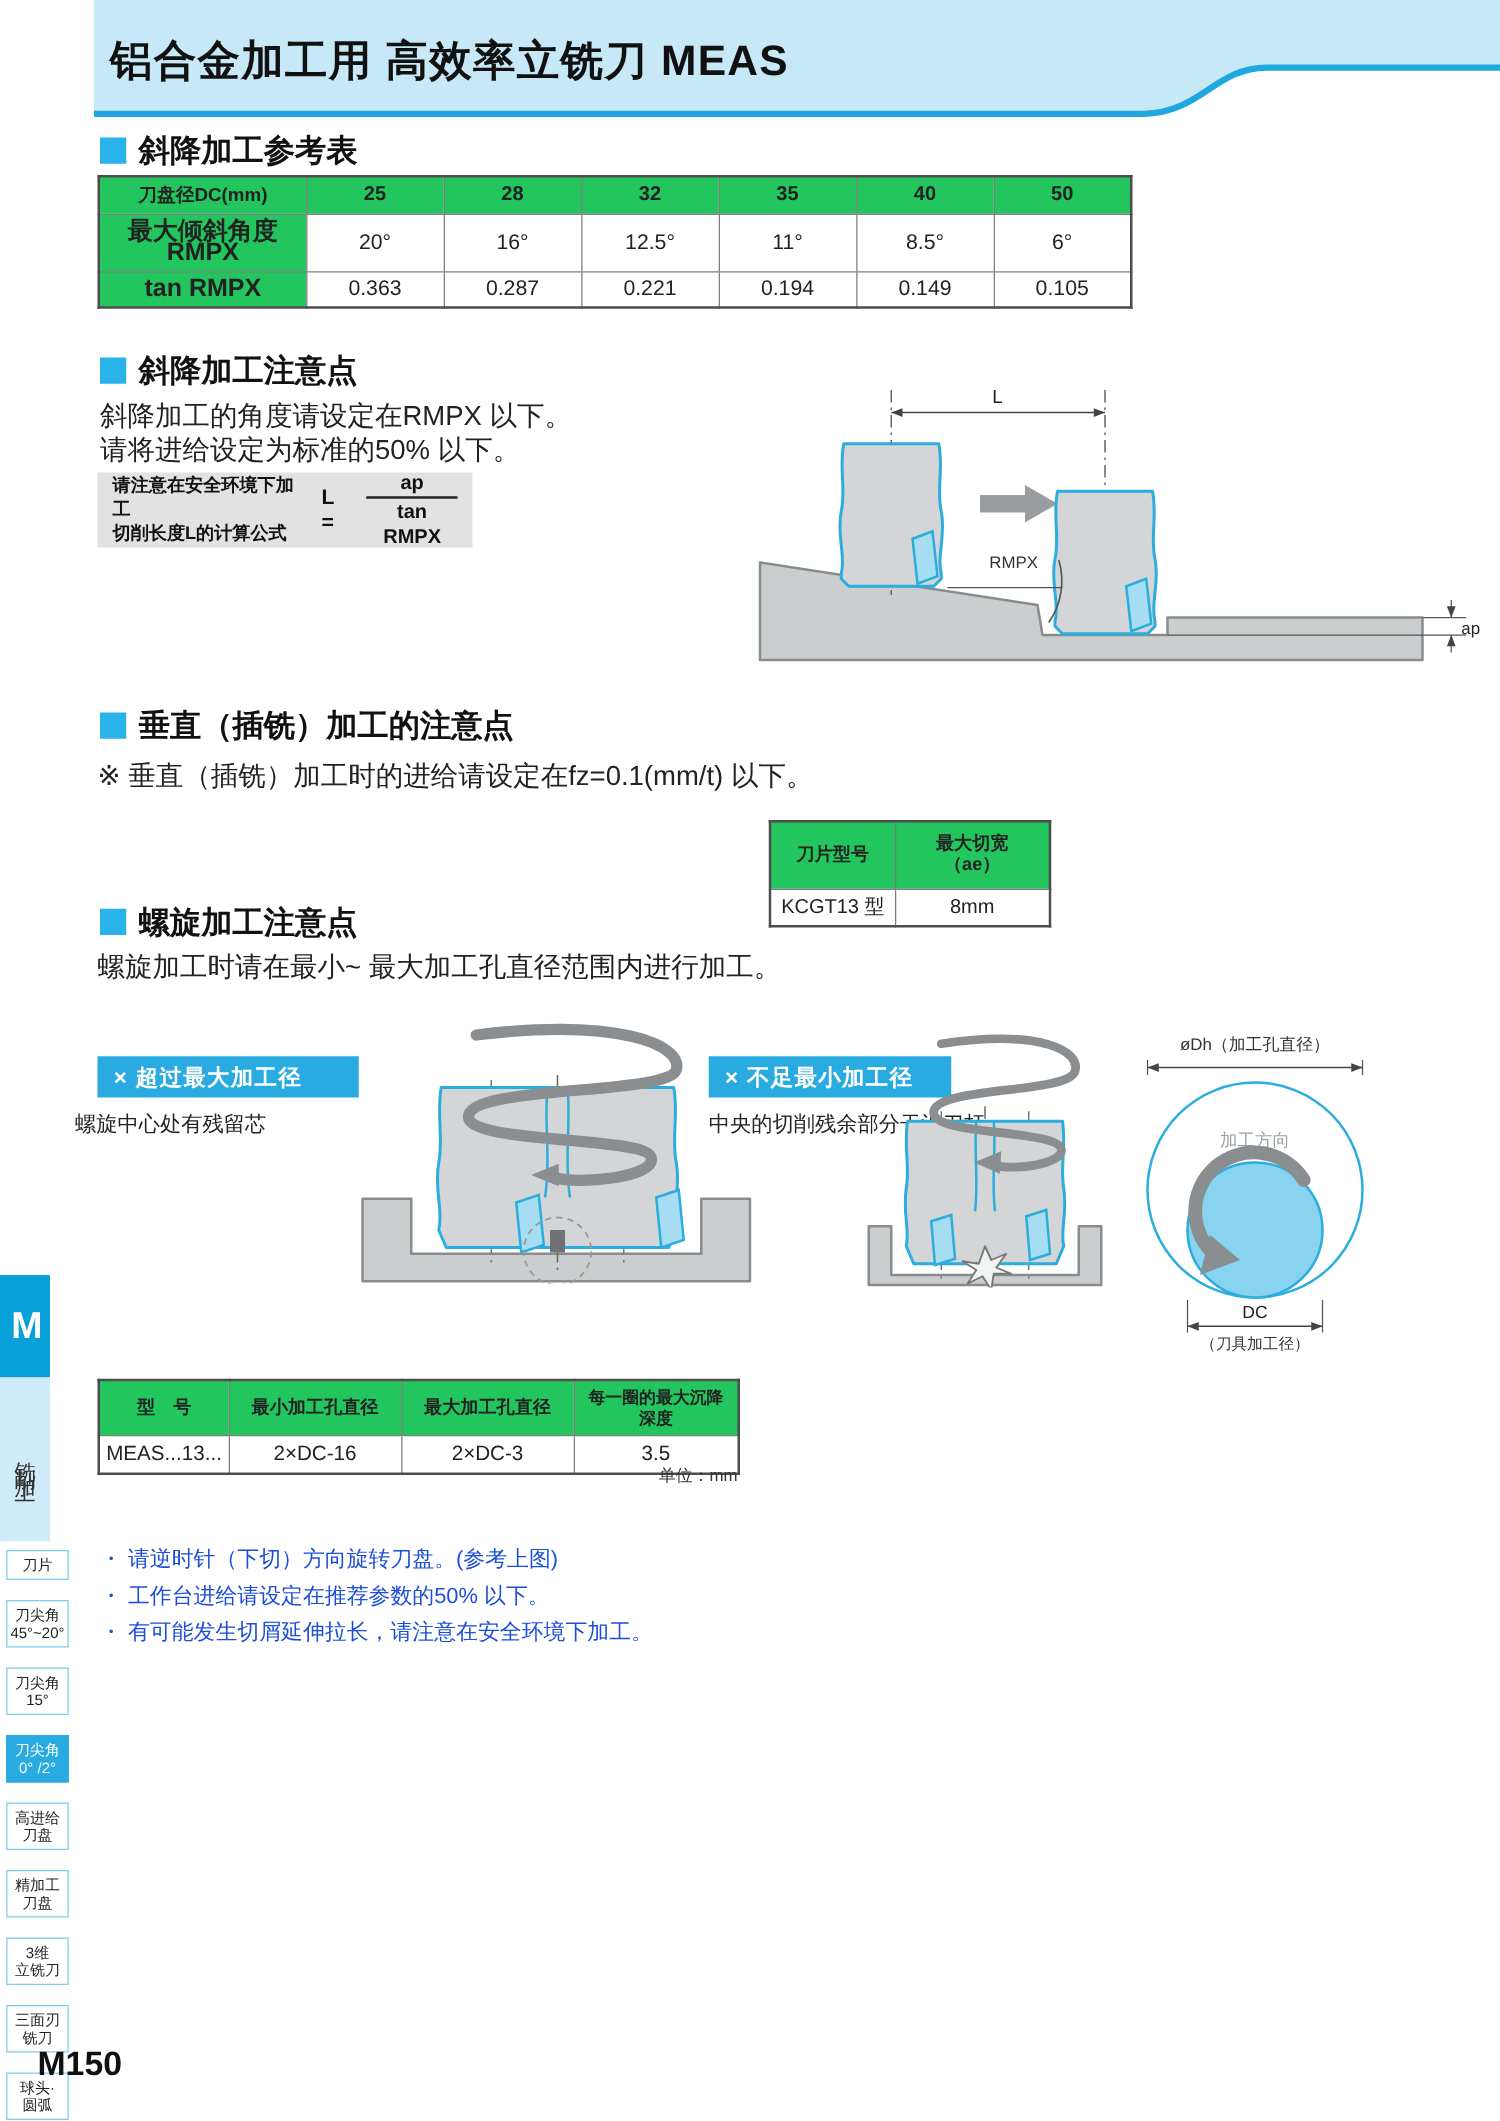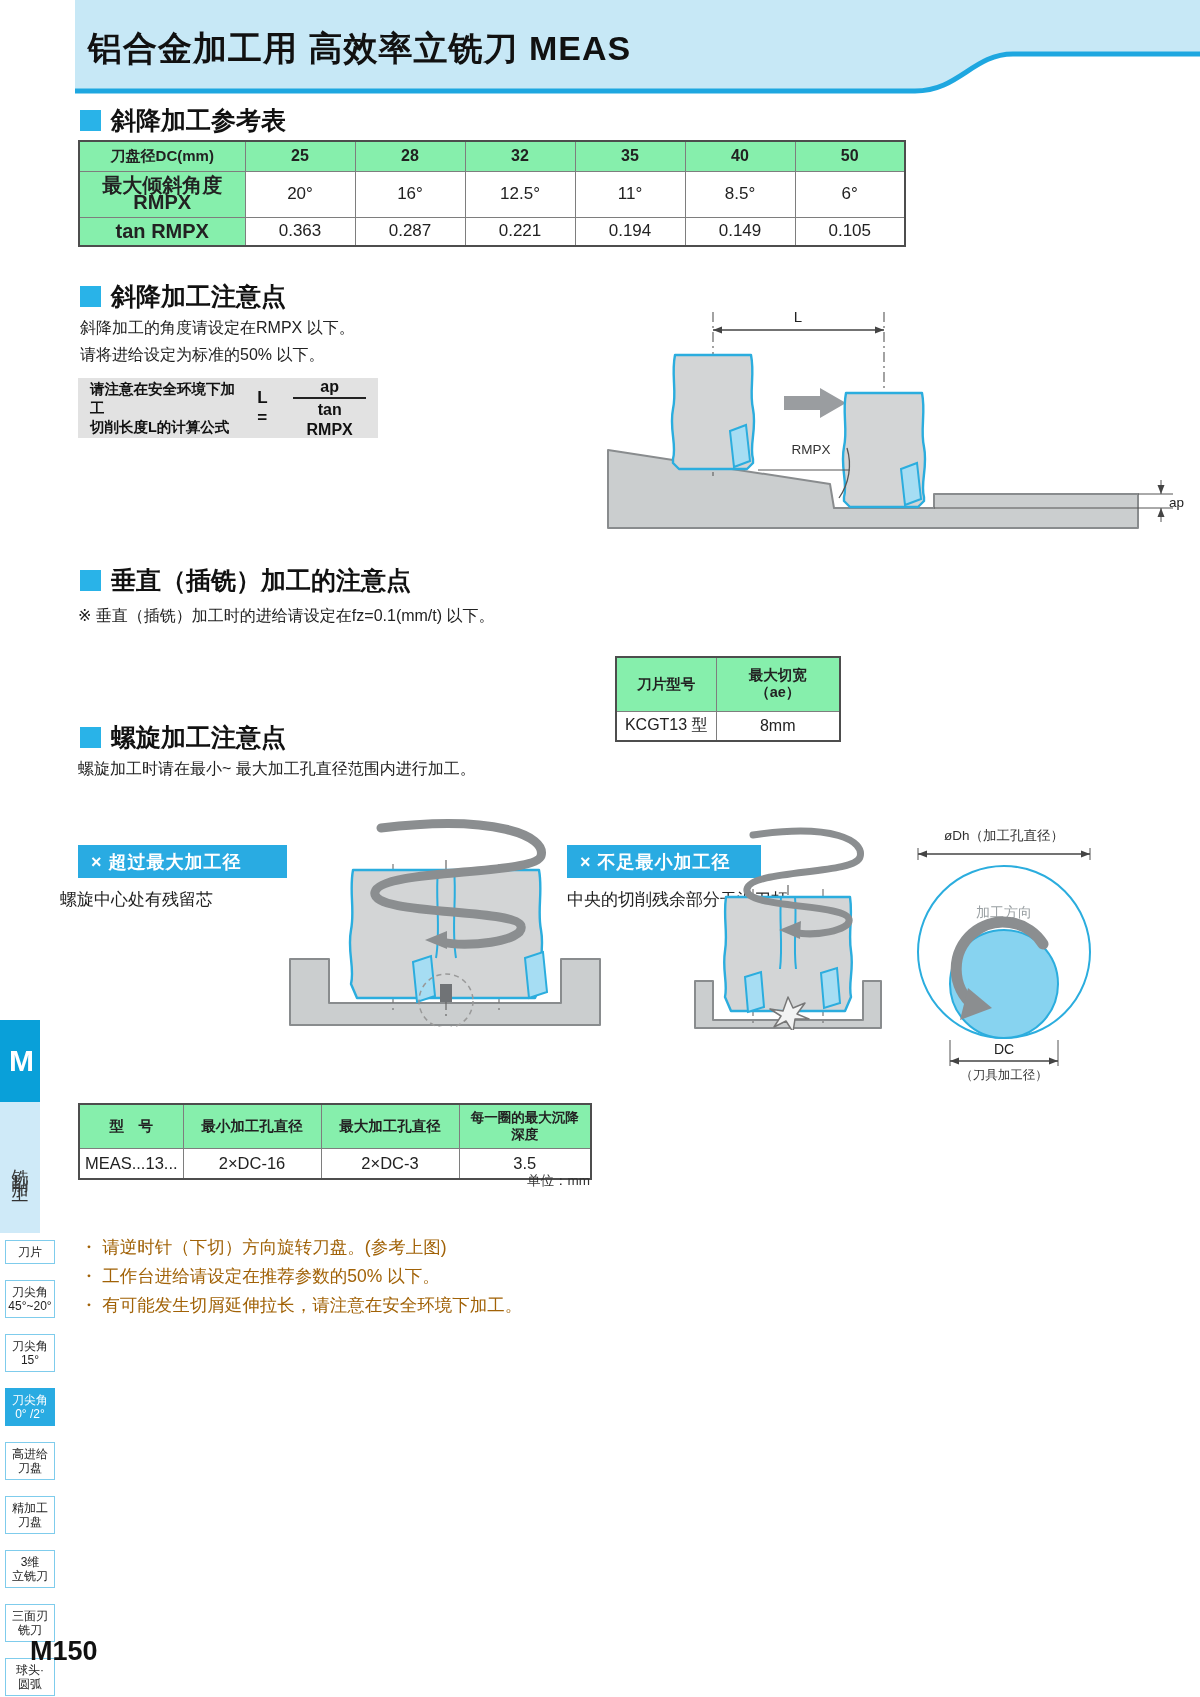--- a/index.html
+++ b/index.html
@@ -10,37 +10,37 @@
   
   .band { left:75px; top:0; width:1125px; height:96px; }
   .title { left:88px; top:26px; font-size:34px; font-weight:bold; color:#111; letter-spacing:1px; white-space:nowrap; }
 
   
   .sec-h { display:flex; align-items:center; gap:10px; font-size:25px; font-weight:bold; color:#111; white-space:nowrap; }
   .sec-h .sq { width:21px; height:21px; background:#29b3e8; flex:0 0 auto; }
   .h1 { left:80px; top:104px; } .h2 { left:80px; top:280px;align-items:center; }
   .h3 { left:80px; top:564px; } .h4 { left:80px; top:721px; }
 
-  .body-text { font-size:16px; color:#222; white-space:nowrap; }
+  .body-text { font-size:22px; color:#222; white-space:nowrap; }
   .l1 { left:80px; top:318px; } .l2 { left:80px; top:345px; }
   .note3 { left:78px; top:606px; } .intro4 { left:78px; top:759px; }
 
   
   .fbox { left:78px; top:378px; width:300px; height:60px; background:#e2e2e2;
           display:flex; align-items:center; gap:12px; padding:0 12px; box-sizing:border-box; }
   .fcap { font-size:14.5px; font-weight:bold; line-height:19px; white-space:pre-line; color:#111; }
   .flhs { font-size:17px; font-weight:bold; color:#111; }
   .frac { text-align:center; font-weight:bold; font-size:16px; line-height:1.2; color:#111; }
   .frac .num { display:block; padding:0 8px 1px 8px; border-bottom:2px solid #222; }
   .frac .den { display:block; padding-top:1px; }
 
   
   table.dtable { border-collapse:collapse; background:#fff; border:2px solid #4d4d4d; table-layout:fixed; }
   table.dtable th, table.dtable td { border:1px solid #7e7e7e; text-align:center; vertical-align:middle; padding:1px 4px; }
-  table.dtable th { background:#86efac; font-weight:bold; }
+  table.dtable th { background:#22c55e; font-weight:bold; }
   .pre { white-space:pre-line; }
 
   .t1 { left:78px; top:140px; width:828px; }
   .t1 tr.hd { height:30px; } .t1 tr.r2 { height:46px; } .t1 tr.r3 { height:29px; }
   .t1 th { font-size:16px; } .t1 th.corner { font-size:15px; } .t1 th.rowlab { font-size:20px; line-height:17px; }
   .t1 td { font-size:17px; }
 
   .t2 { left:615px; top:656px; width:224px; }
   .t2 tr.hd { height:54px; } .t2 tr.dr { height:30px; }
   .t2 th { font-size:14.5px; line-height:17px; } .t2 td { font-size:16px; }
@@ -51,21 +51,21 @@
   .t3 td { font-size:16.5px; }
 
   .unit { left:400px; top:1172px; width:190px; text-align:right; font-size:13.5px; color:#333; }
 
   
   .xlabel { height:33px; background:#29abe2; color:#fff; font-size:18px; font-weight:bold;
             display:flex; align-items:center; padding:0 13px; box-sizing:border-box; letter-spacing:1px; white-space:nowrap; }
   .xl1 { left:78px; top:845px; width:209px; } .xl2 { left:567px; top:845px; width:194px; }
   .cap1 { left:60px; top:888px; font-size:17px; } .cap2 { left:567px; top:888px; font-size:17px; }
 
-  .bullets { left:80px; top:1233px; font-size:17.5px; line-height:29px; color:#a16207; }
+  .bullets { left:80px; top:1233px; font-size:17.5px; line-height:29px; color:#1d4ed8; }
   .bullets div { white-space:nowrap; }
 
   
   .mbox { left:0; top:1020px; width:40px; height:82px; background:#09a0d9; color:#fff;
           font-size:30px; font-weight:bold; display:flex; align-items:center; justify-content:flex-end;
           padding-right:6px; box-sizing:border-box; }
   .catbox { left:0; top:1102px; width:40px; height:131px; background:#cfeaf8;
             display:flex; align-items:center; justify-content:center; }
   .catbox span { writing-mode:vertical-rl; text-orientation:upright; font-size:17px;
                  letter-spacing:6px; color:#333; }

